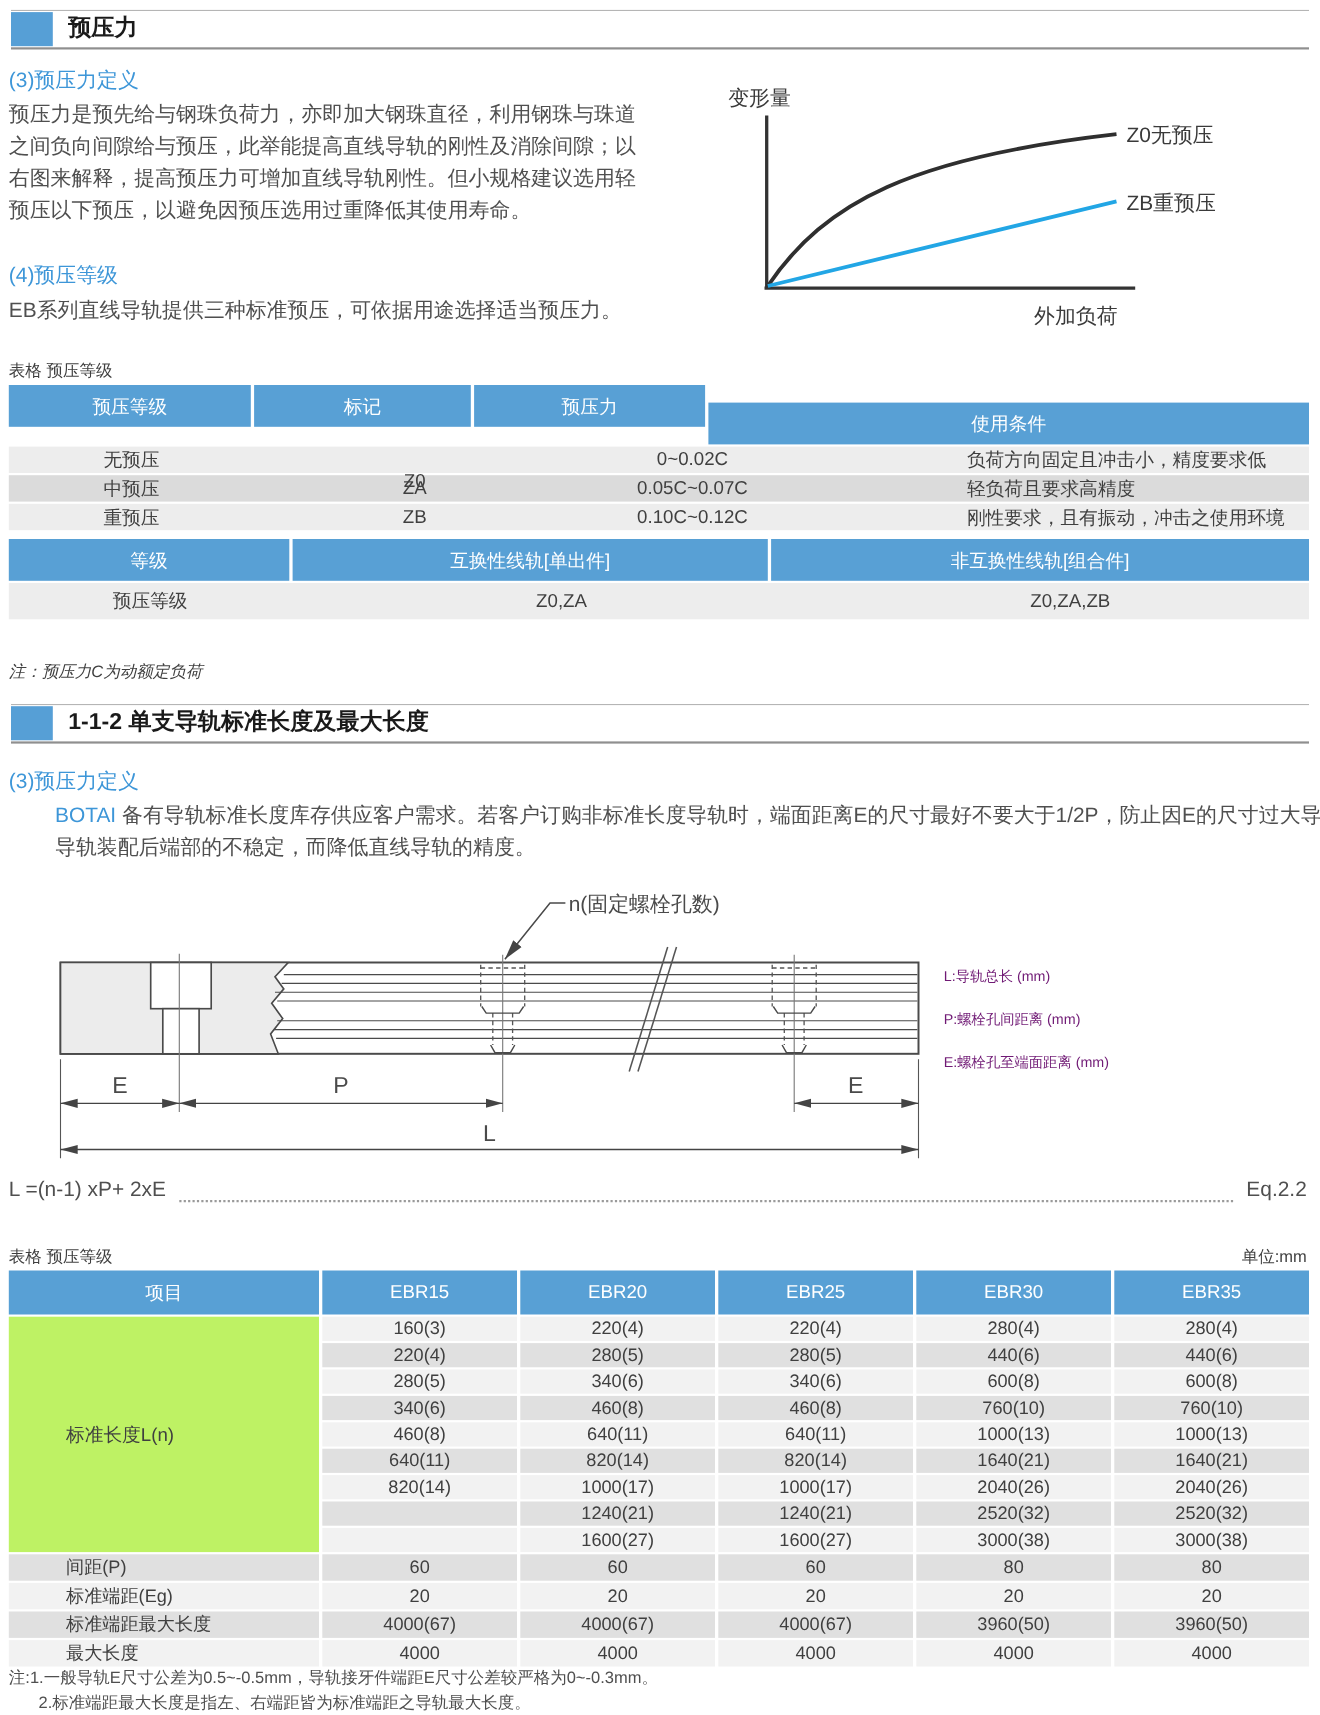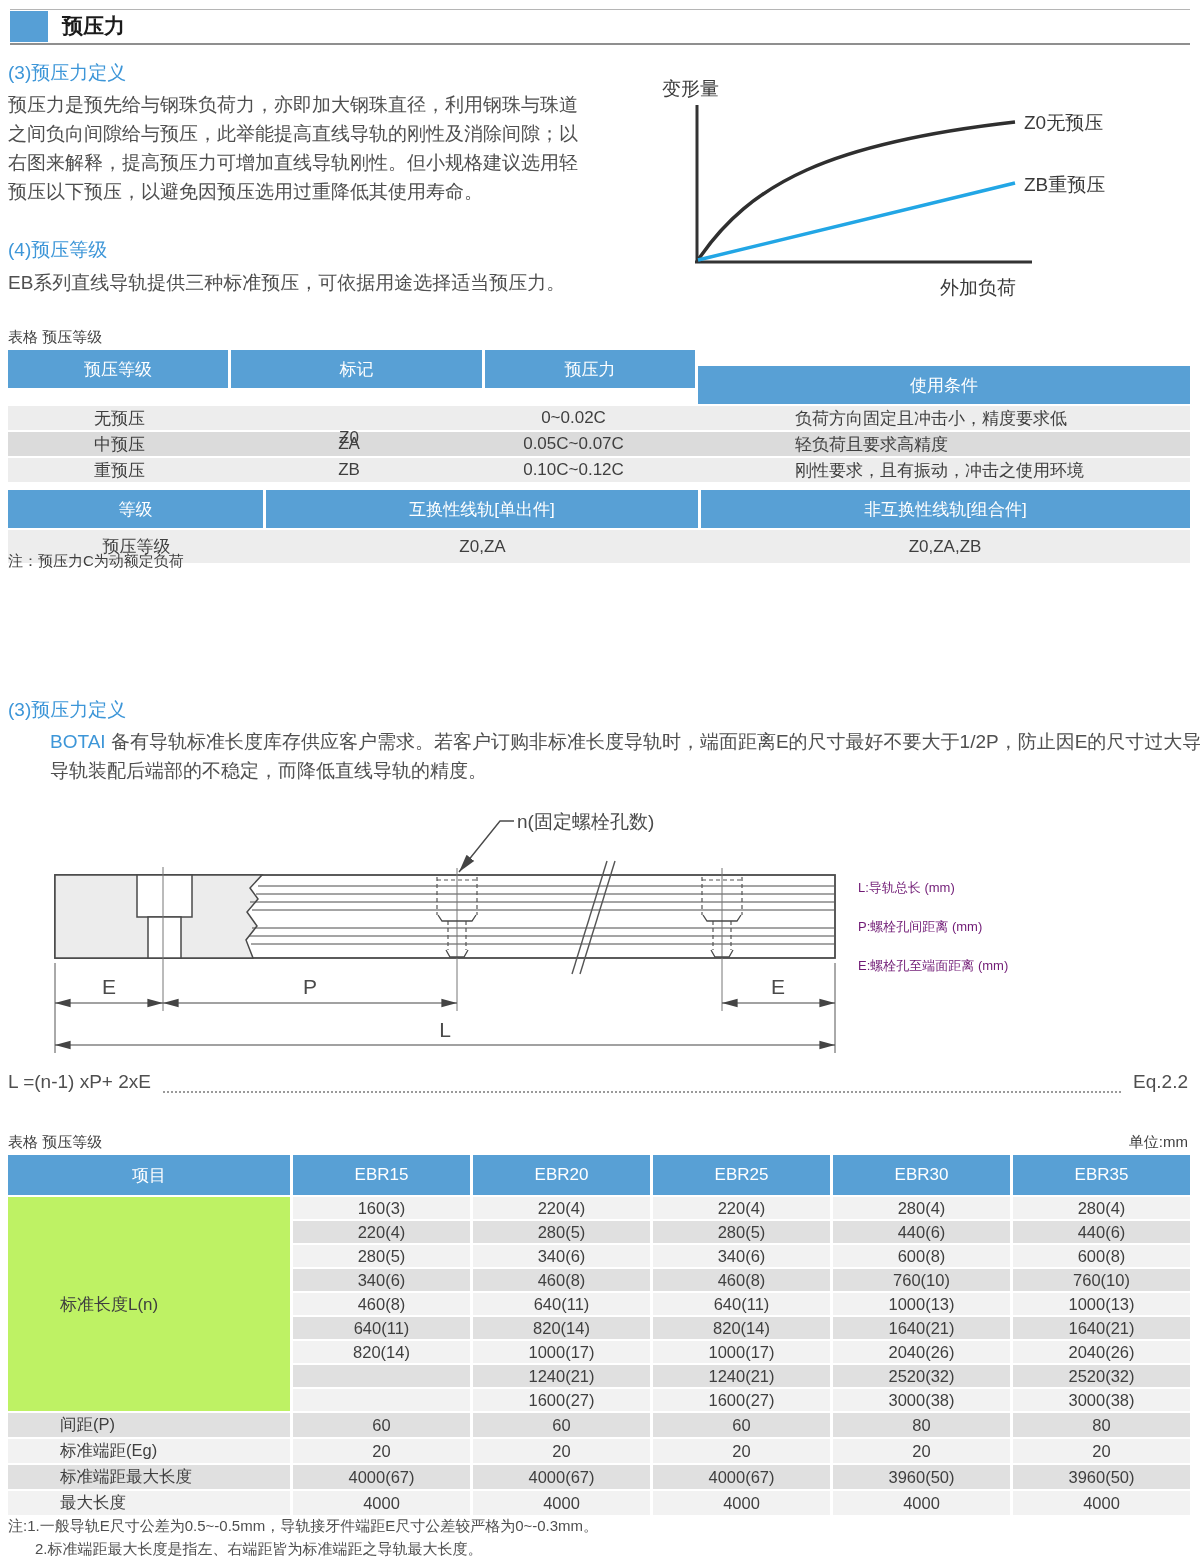--- a/index.html
+++ b/index.html
@@ -17,21 +17,21 @@
   .h-blue{font-size:19px;color:#3d96d8;}
   .body-text{font-size:19px;color:#4f4f4f;line-height:29px;}
   .blue-word{color:#3d96d8;}
   .caption{font-size:15px;color:#3f3f3f;}
 
   
   .t-wrap{position:absolute;left:8px;width:1182px;}
   .t-head{display:flex;gap:3px;}
   .t-head .th{background:#58a0d5;color:#fff;height:38px;display:flex;align-items:center;
               justify-content:center;font-size:17px;}
-  .t-row{display:flex;margin-top:2px;align-items:center;font-size:17px;color:#3f3f3f;}
+  .t-row{display:flex;margin-top:2px;align-items:center;font-size:17px;color:#3f3f3f;gap:28px;}
   .t-row .td{display:flex;align-items:center;justify-content:center;height:100%;}
   .t-row .td.left{justify-content:flex-start;padding-left:115px;box-sizing:border-box;}
   .rl{background:#ededed;} .rd{background:#dbdbdb;}
 
   
   #bigtable{position:absolute;left:8px;top:1155px;width:1182px;display:grid;
             grid-template-columns:282px repeat(5,1fr);
             grid-template-rows:40px repeat(9,22px) repeat(4,24px);
             gap:2px 3px;background:#fff;}
   .bt-h{background:#58a0d5;color:#fff;font-size:17px;display:flex;align-items:center;justify-content:center;}
@@ -75,21 +75,21 @@
     <text x="384" y="64" font-size="19" fill="#3a3a3a">Z0无预压</text>
     <text x="384" y="126" font-size="19" fill="#3a3a3a">ZB重预压</text>
     <text x="300" y="229" font-size="19" fill="#3a3a3a">外加负荷</text>
   </svg>
 
   <div class="abs caption" style="left:8px;top:328px;">表格 预压等级</div>
 
   <div class="t-wrap" style="top:350px;">
     <div class="t-head">
       <div class="th" style="width:220px;">预压等级</div>
-      <div class="th" style="width:251px;">标记</div>
+      <div class="th" style="width:197px;">标记</div>
       <div class="th" style="width:210px;">预压力</div>
       <div class="th" style="flex:1;margin-top:16px;">使用条件</div>
     </div>
     <div class="t-row rl" style="height:24px;">
       <div class="td" style="width:223px;">无预压</div>
       <div class="td" style="width:236px;margin-top:40px;">Z0</div>
       <div class="td" style="width:213px;">0~0.02C</div>
       <div class="td left" style="flex:1;">负荷方向固定且冲击小，精度要求低</div>
     </div>
     <div class="t-row rd" style="height:24px;align-items:center;">
@@ -111,22 +111,26 @@
       <div class="th" style="width:255px;">等级</div>
       <div class="th" style="width:432px;">互换性线轨[单出件]</div>
       <div class="th" style="flex:1;">非互换性线轨[组合件]</div>
     </div>
     <div class="t-row rl" style="height:33px;">
       <div class="td" style="width:257px;">预压等级</div>
       <div class="td" style="width:435px;">Z0,ZA</div>
       <div class="td" style="flex:1;">Z0,ZA,ZB</div>
     </div>
   </div>
-  <div class="abs caption" style="left:8px;top:552px;">注：预压力C为动额定负荷</div>
-
+  <div class="abs caption" style="left:8px;top:601px;font-style:italic;">注：预压力C为动额定负荷</div>
+
+  <div class="bar" style="top:640px;">
+    <div class="sq"></div>
+    <div class="ttl">1-1-2 单支导轨标准长度及最大长度</div>
+  </div>
 
   <div class="abs h-blue" style="left:8px;top:697px;">(3)预压力定义</div>
   <div class="abs body-text" style="left:8px;top:727px;width:1182px;margin-left:42px;"><span class="blue-word">BOTAI</span><span> 备有导轨标准长度库存供应客户需求。若客户订购非标准长度导轨时，端面距离E的尺寸最好不要大于1/2P，防止因E的尺寸过大导致导轨装配后端部的不稳定，而降低直线导轨的精度。</span></div>
 
   <svg class="abs" style="left:0;top:795px;" width="1200" height="270" viewBox="0 0 1200 270">
     <defs>
       <marker id="ar" markerWidth="14" markerHeight="10" refX="13" refY="5" orient="auto-start-reverse">
         <path d="M0,1.5 L13,5 L0,8.5 Z" fill="#444"></path>
       </marker>
     </defs>

